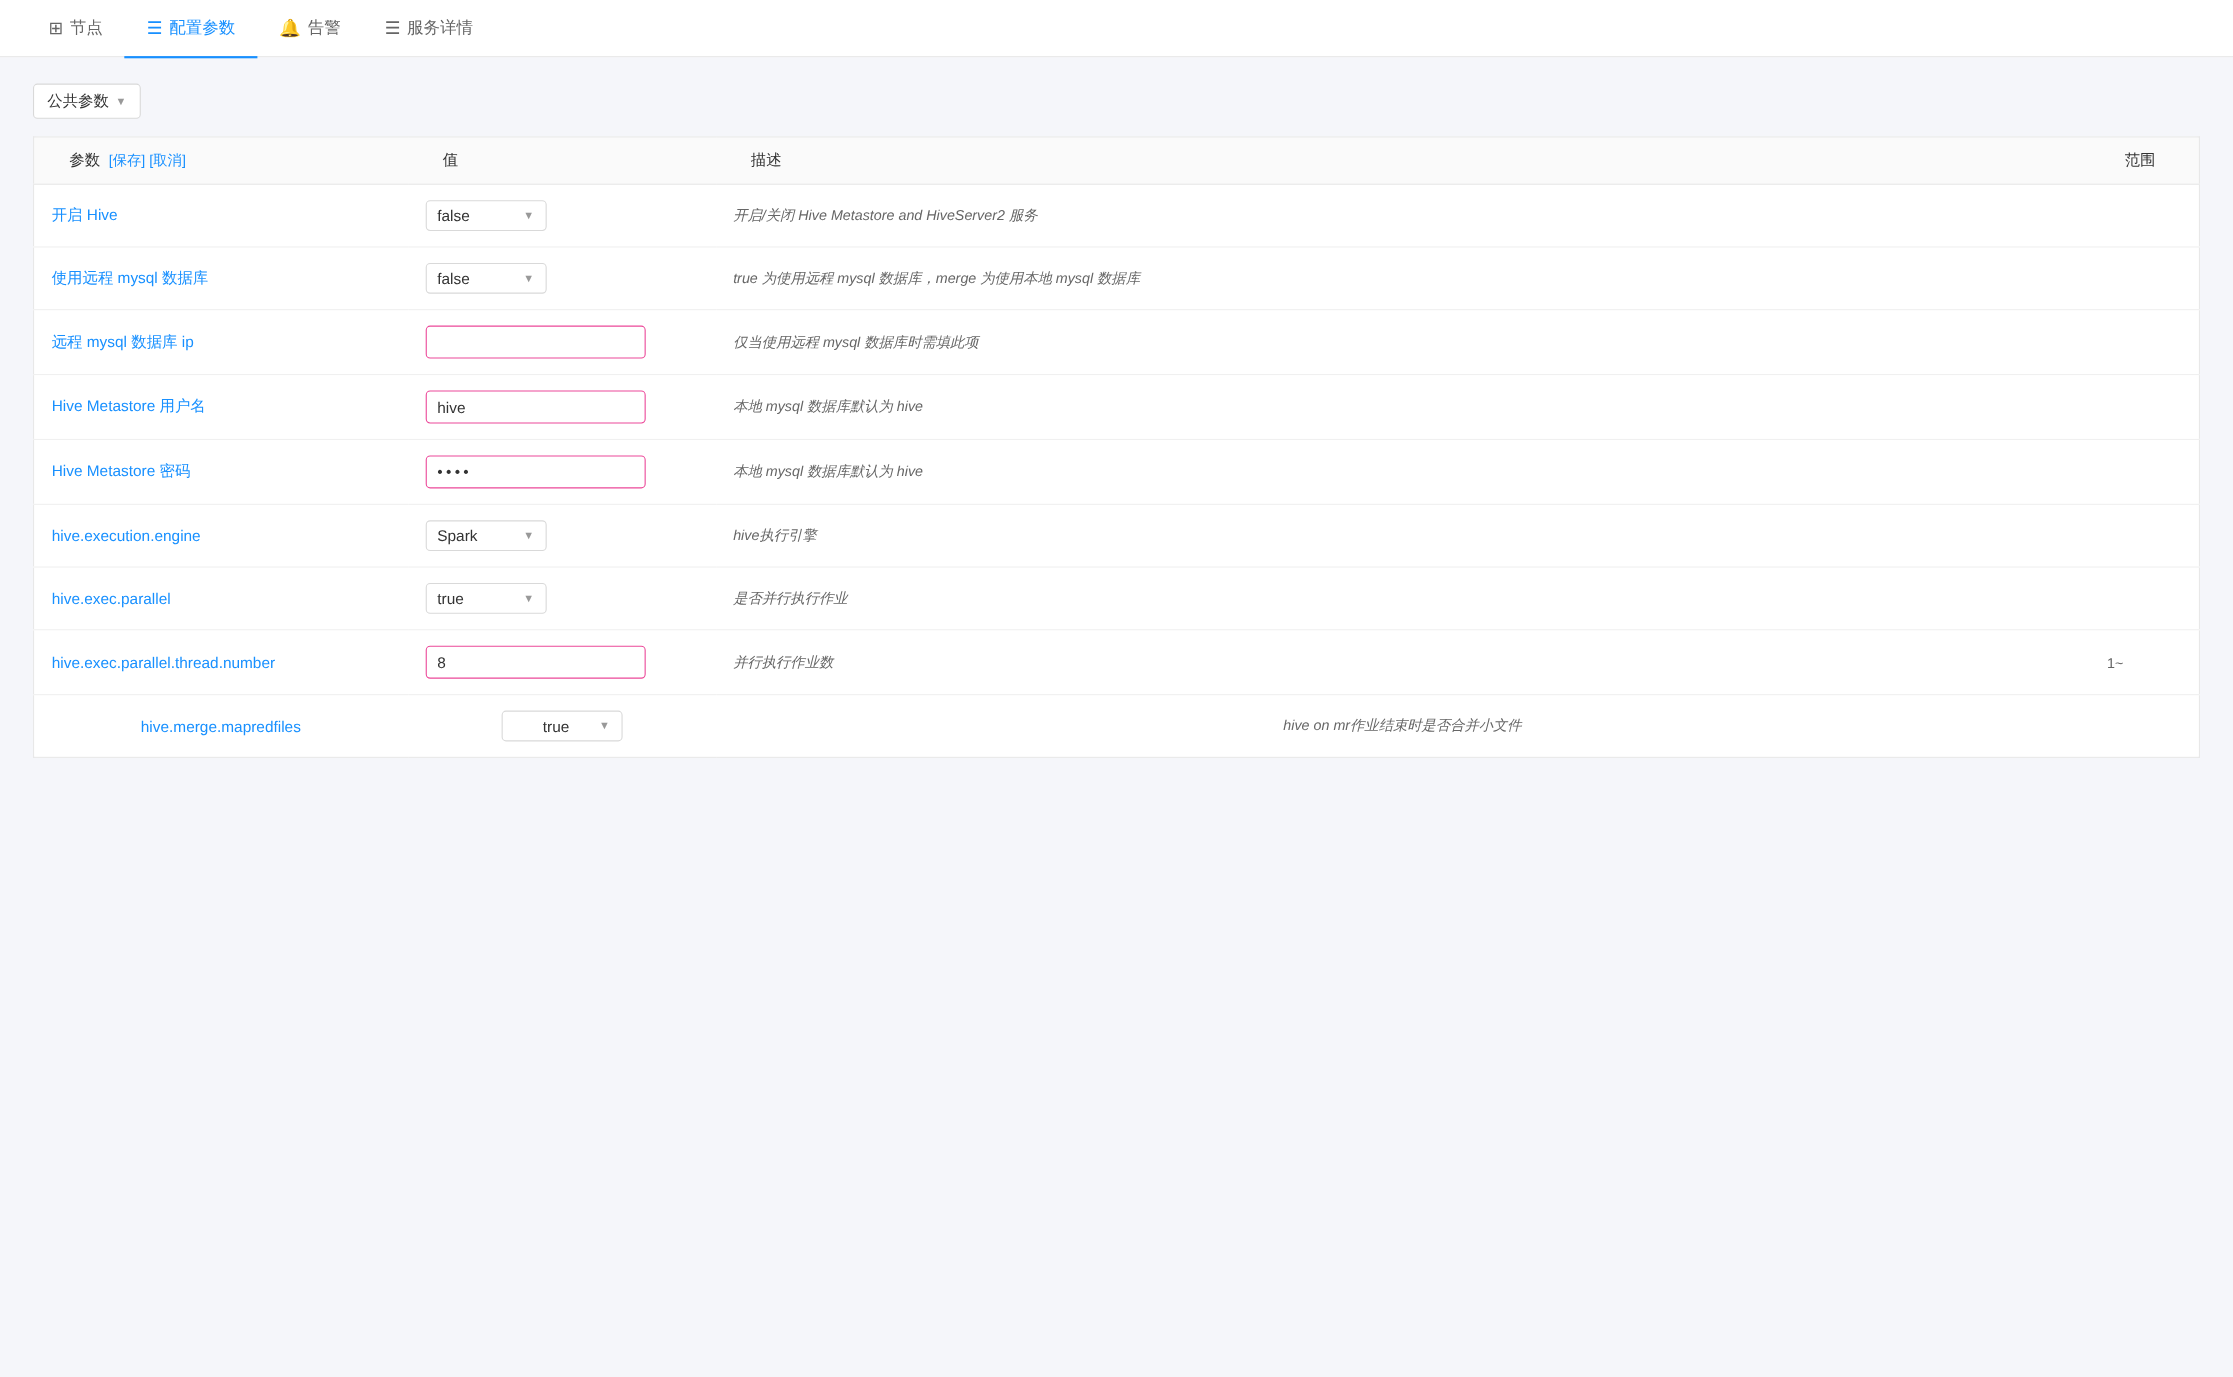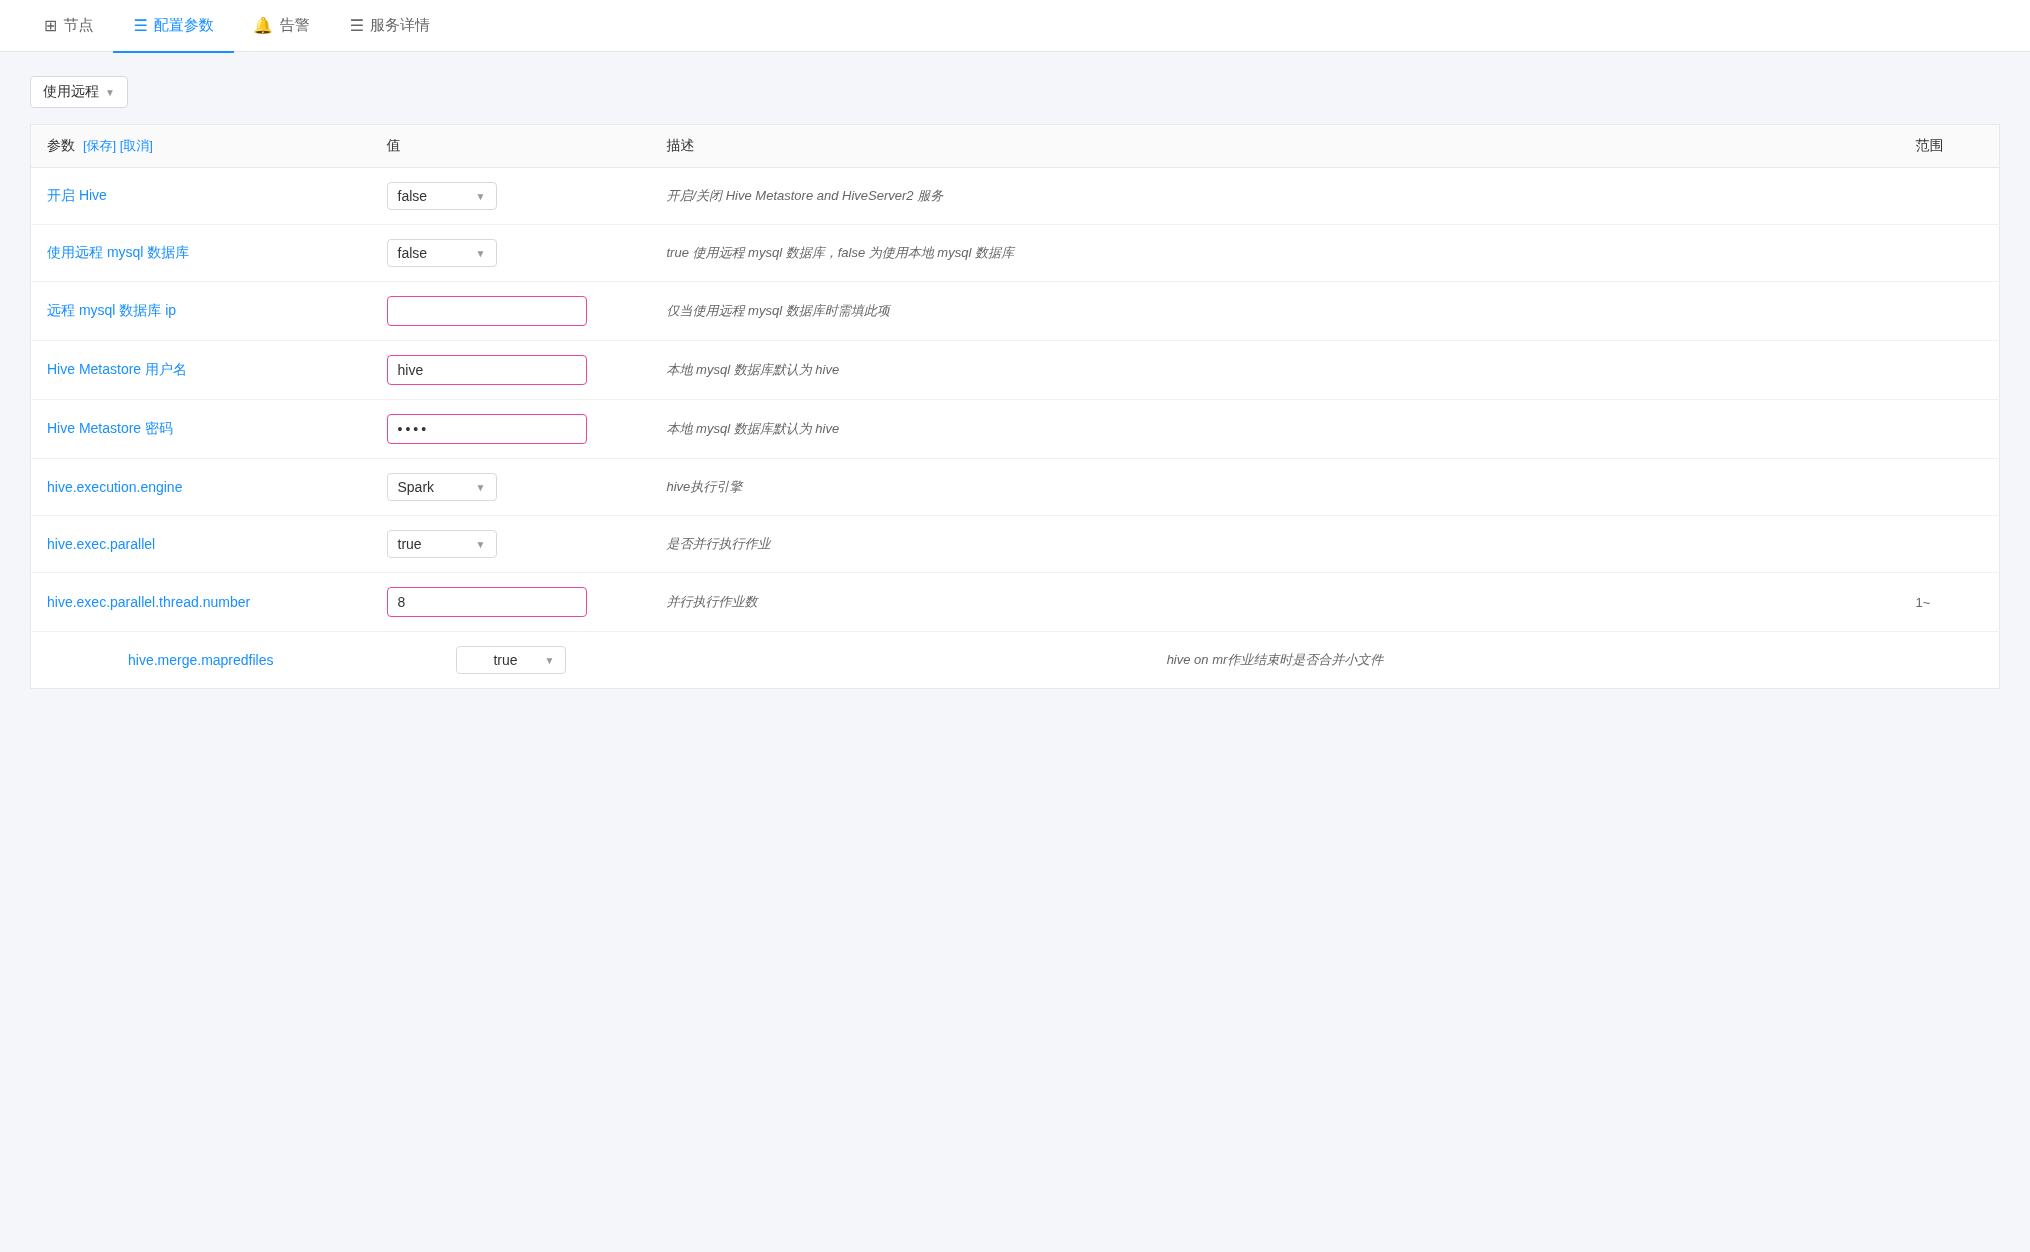--- a/index.html
+++ b/index.html
@@ -72,21 +72,21 @@
       border-radius: 4px;
       margin-top: 16px;
       width: 100%;
       border-collapse: collapse;
     }
     .params-table thead tr {
       background: #fafafa;
       border-bottom: 1px solid #e8e8e8;
     }
     .params-table thead th {
-      padding: 12px 16px;
+      padding: 12px 32px;
       text-align: left;
       font-weight: 500;
       color: #333;
       font-size: 14px;
     }
     .params-table thead th.param-col { width: 340px; }
     .params-table thead th.value-col { width: 280px; }
     .params-table thead th.desc-col { width: auto; }
     .params-table thead th.range-col { width: 100px; }
     .params-table tbody tr {
@@ -174,21 +174,21 @@
     <span>服务详情</span>
   </div>
 </div>
 
 <div class="content">
 
   
 
   
   <button class="dropdown-btn">
-    <span>使用远程</span>
+    <span>公共参数</span>
     <span class="arrow">▼</span>
   </button>
 
   
   <table class="params-table">
     <thead>
       <tr>
         <th class="param-col">
           <span class="th-param-label">参数</span>
           <span class="th-save-cancel">
@@ -210,21 +210,21 @@
             </div></td>
           <td><span class="desc-text">开启/关闭 Hive Metastore and HiveServer2 服务</span></td>
           <td><span class="range-text"></span></td>
         </tr>
         <tr>
           <td><span class="param-name">使用远程 mysql 数据库</span></td>
           <td><div class="select-wrapper">
               <span class="val">false</span>
               <span class="arr">▼</span>
             </div></td>
-          <td><span class="desc-text">true 使用远程 mysql 数据库，false 为使用本地 mysql 数据库</span></td>
+          <td><span class="desc-text">true 为使用远程 mysql 数据库，merge 为使用本地 mysql 数据库</span></td>
           <td><span class="range-text"></span></td>
         </tr>
         <tr>
           <td><span class="param-name">远程 mysql 数据库 ip</span></td>
           <td><input type="text" class="value-input" style=""></td>
           <td><span class="desc-text">仅当使用远程 mysql 数据库时需填此项</span></td>
           <td><span class="range-text"></span></td>
         </tr>
         <tr>
           <td><span class="param-name">Hive Metastore 用户名</span></td>

